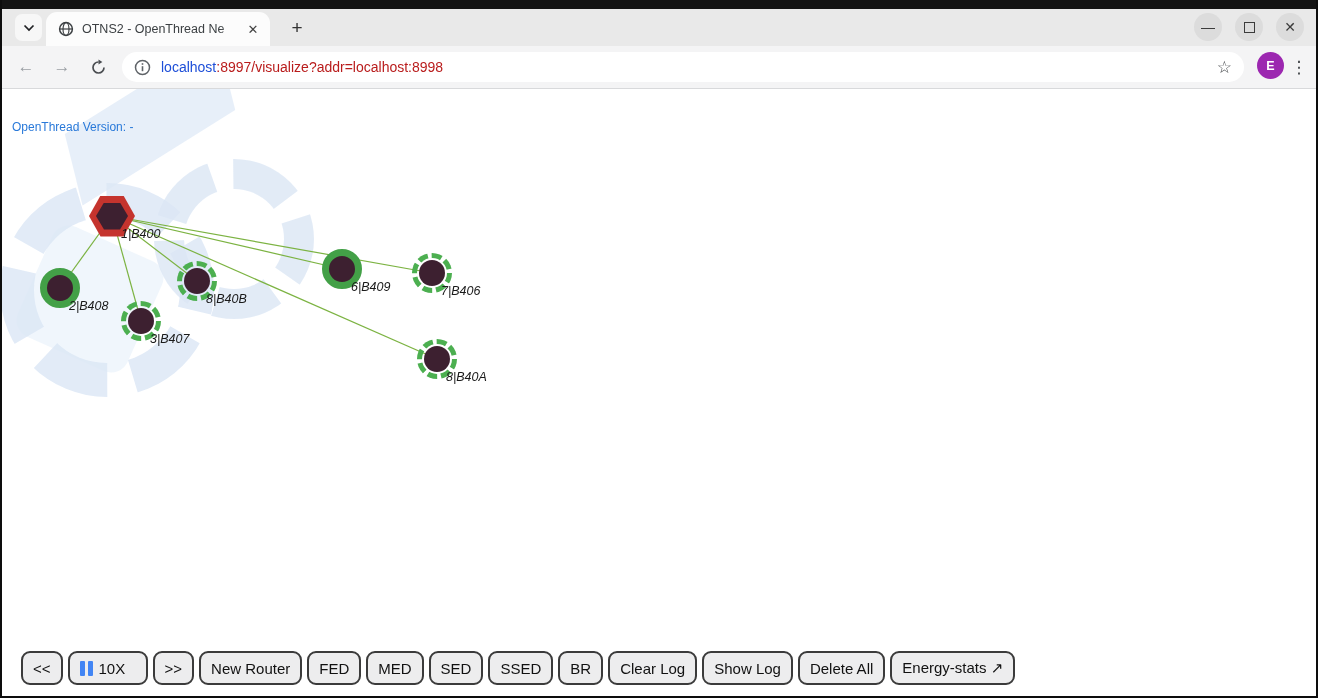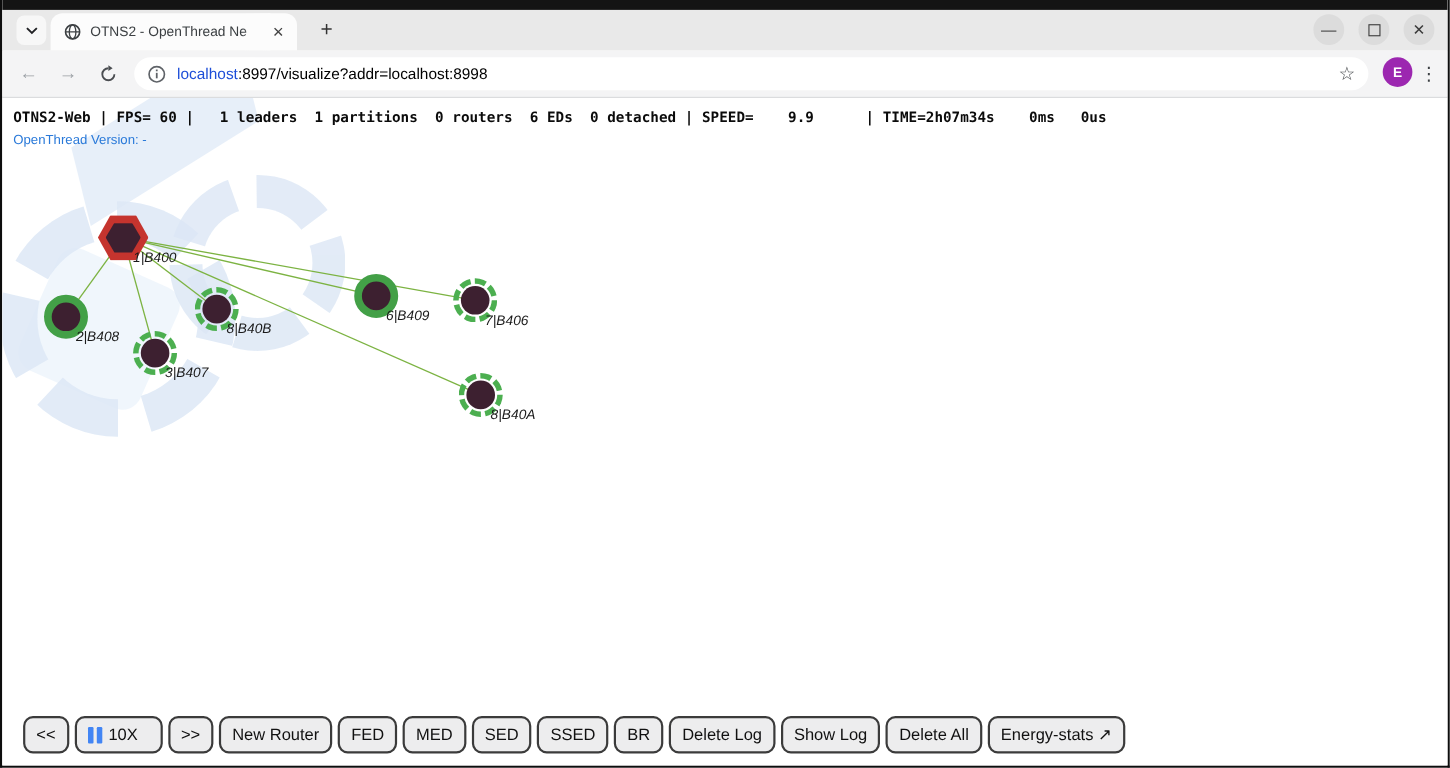--- a/index.html
+++ b/index.html
@@ -36,21 +36,21 @@
   .toolbar { position:absolute; left:0; top:46px; width:100%; height:42px; background:#f4f4f5; z-index:9; }
   .nav-icon { position:absolute; top:9px; width:24px; height:24px; display:flex; align-items:center;
     justify-content:center; font-size:17px; color:#9a9fa4; cursor:pointer; }
   .nav-back { left:12px; } .nav-forward { left:48px; }
   .reload { left:84px; color:#4a4d51; }
   .omnibox { position:absolute; left:120px; right:72px; top:6px; height:30px; background:#fff;
     border-radius:15px; display:flex; align-items:center; padding:0 12px; }
   .info-icon { flex:0 0 auto; margin-right:10px; display:flex; cursor:pointer; }
   .url { font-size:14px; white-space:nowrap; overflow:hidden; flex:1 1 auto; }
   .url-host { color:#1d4ed8; }
-  .url-rest { color:#000000; }
+  .url-rest { color:#b91c1c; }
   .star-icon { flex:0 0 auto; font-size:17px; color:#4a4d50; cursor:pointer; line-height:1; }
   .avatar { position:absolute; right:32px; top:6px; width:27px; height:27px; border-radius:50%;
     background:#9c27b0; color:#fff; display:flex; align-items:center; justify-content:center;
     font-size:12.5px; font-weight:bold; cursor:pointer; }
   .menu-icon { position:absolute; right:6px; top:8px; width:22px; height:26px; display:flex;
     align-items:center; justify-content:center; font-size:17px; color:#3c4043; cursor:pointer; }
   .toolbar-divider { position:absolute; left:0; top:88px; width:100%; height:1px; background:#d8d9db; z-index:9; }
 
   
   .content { position:absolute; left:0; top:89px; right:0; bottom:0; background:#fff; overflow:hidden; }
@@ -148,21 +148,20 @@
     <div class="menu-icon">⋮</div>
   </div>
   <div class="toolbar-divider"></div>
 
   <div class="content">
     <div class="wm wm-swoosh1"></div>
     <div class="wm wm-swoosh2"></div>
     <div class="wm wm-ring1"></div>
     <div class="wm wm-ring2"></div>
 
-    <div class="status-line">OTNS2-Web | FPS= 60 |   1 leaders  1 partitions  0 routers  6 EDs  0 detached | SPEED=    9.9      | TIME=2h07m34s    0ms   0us</div>
     <div class="version-link">OpenThread Version: -</div>
 
     <div class="stage" id="stage">
       <svg class="edges-svg" id="edges-svg" width="700" height="480">
           <line x1="110" y1="127" x2="58" y2="199" stroke="#7cb342" stroke-width="1.2"></line>
           <line x1="110" y1="127" x2="139" y2="232" stroke="#7cb342" stroke-width="1.2"></line>
           <line x1="110" y1="127" x2="195" y2="192" stroke="#7cb342" stroke-width="1.2"></line>
           <line x1="110" y1="127" x2="340" y2="180" stroke="#7cb342" stroke-width="1.2"></line>
           <line x1="110" y1="127" x2="430" y2="184" stroke="#7cb342" stroke-width="1.2"></line>
           <line x1="110" y1="127" x2="435" y2="270" stroke="#7cb342" stroke-width="1.2"></line>
@@ -233,21 +232,21 @@
         <button class="ctl-btn">
           <span>SED</span>
         </button>
         <button class="ctl-btn">
           <span>SSED</span>
         </button>
         <button class="ctl-btn">
           <span>BR</span>
         </button>
         <button class="ctl-btn">
-          <span>Delete Log</span>
+          <span>Clear Log</span>
         </button>
         <button class="ctl-btn">
           <span>Show Log</span>
         </button>
         <button class="ctl-btn">
           <span>Delete All</span>
         </button>
         <button class="ctl-btn">
           <span>Energy-stats ↗</span>
         </button>

